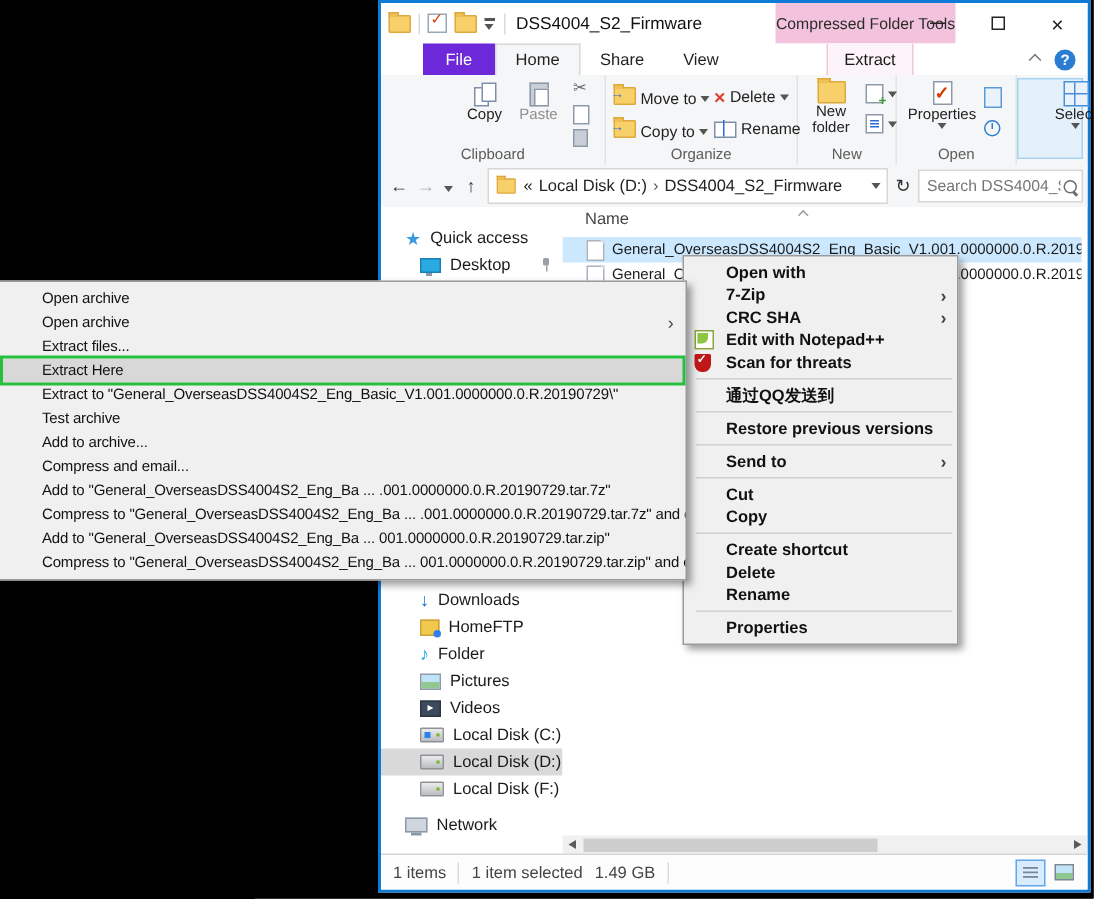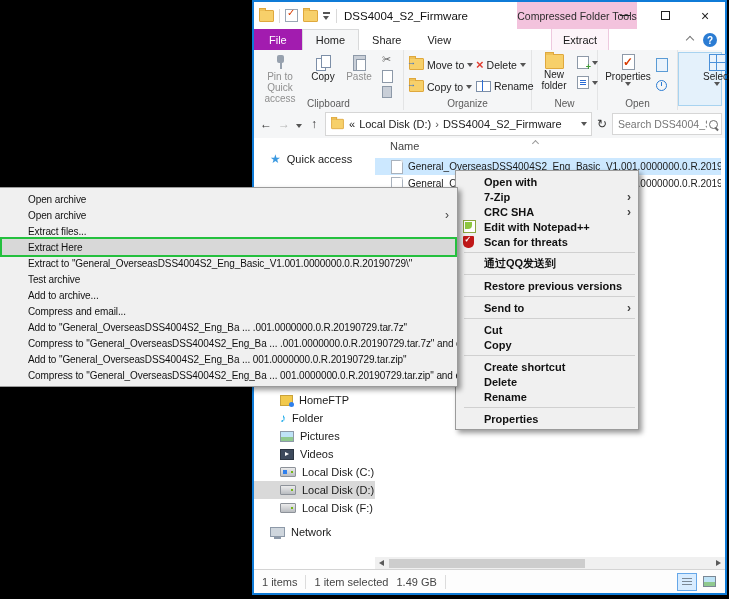--- a/index.html
+++ b/index.html
@@ -23,21 +23,21 @@
   .ctxgroup{position:absolute;left:263px;top:0;width:120px;height:27px;background:#f3c3dd;
             display:flex;align-items:center;justify-content:center;font-size:10.5px;color:#2b2b2b;text-align:center;}
   .wctl{position:absolute;right:0;top:0;height:27px;display:flex;}
   .wbtn{width:40px;height:27px;display:flex;align-items:center;justify-content:center;color:#222;}
   .min-glyph{display:inline-block;width:10px;border-top:1px solid #222;}
   .max-glyph{display:inline-block;width:9px;height:9px;border:1px solid #222;box-sizing:border-box;}
   .close-glyph{font-size:14px;line-height:1;}
   
   .tabstrip{position:absolute;left:0;top:27px;right:0;height:21px;background:#fff;display:flex;}
   .tab{padding:0 13px;display:flex;align-items:center;font-size:11px;color:#222;}
-  .tab-file{background:#a21caf;color:#fff;padding:0 15px;}
+  .tab-file{background:#6d28d9;color:#fff;padding:0 15px;margin-left:28px;}
   .tab-selected{background:#f5f6f7;border:1px solid #d8d9da;border-bottom:none;}
   .tab-extract{position:absolute;left:297px;top:0;height:21px;width:56px;display:flex;align-items:center;justify-content:center;
                background:#fdf4f9;border-left:1px solid #eec9de;border-right:1px solid #eec9de;}
   .ribbon-collapse{position:absolute;right:30px;top:6px;width:8px;height:8px;}
   .ribbon-collapse::before{content:"";position:absolute;left:0;top:2px;width:5px;height:5px;border-left:1.5px solid #777;border-top:1.5px solid #777;transform:rotate(45deg);}
   .help-btn{position:absolute;right:8px;top:4px;width:14px;height:14px;border-radius:50%;background:#2b7cd3;color:#fff;
             display:flex;align-items:center;justify-content:center;font-size:10px;font-weight:bold;}
   
   .ribbon{position:absolute;left:0;top:48px;right:0;height:60px;background:#f5f6f7;border-bottom:1px solid #d8d9da;display:flex;box-sizing:content-box;}
   .rgroup{position:relative;height:60px;border-right:1px solid #e3e4e5;box-sizing:border-box;}
@@ -198,24 +198,20 @@
       <div class="tab tab-selected">Home</div>
       <div class="tab">Share</div>
       <div class="tab">View</div>
       <div class="tab-extract">Extract</div>
       <div class="ribbon-collapse"></div>
       <div class="help-btn">?</div>
     </div>
 
     <div class="ribbon">
       <div class="rgroup" style="width:150px;">
-        <div class="rbig dis" style="left:2px;">
-          <span class="pin-ico"></span>
-          <span>Pin to Quick access</span>
-        </div>
         <div class="rbig" style="left:52px;width:34px;">
           <span class="copy-ico"></span>
           <span>Copy</span>
         </div>
         <div class="rbig dis" style="left:88px;width:34px;">
           <span class="paste-ico"></span>
           <span>Paste</span>
         </div>
         <div class="rsmall" style="left:128px;top:4px;">
             <span class="sci">✂</span>
@@ -312,20 +308,25 @@
         <span class="mag"></span>
       </div>
     </div>
 
     <div class="main">
       <div class="sidebar">
         <div class="srow ind0">
           <span class="star">★</span>
           <span>Quick access</span>
         </div>
+        <div class="srow ind1">
+          <span class="desk-ico"></span>
+          <span>Desktop</span>
+          <span class="pin-small"></span>
+        </div>
         <div class="side-spacer"></div>
         <div class="srow ind1">
           <span class="dl-arrow">↓</span>
           <span>Downloads</span>
         </div>
         <div class="srow ind1">
           <span class="homeftp-ico"></span>
           <span>HomeFTP</span>
         </div>
         <div class="srow ind1">

